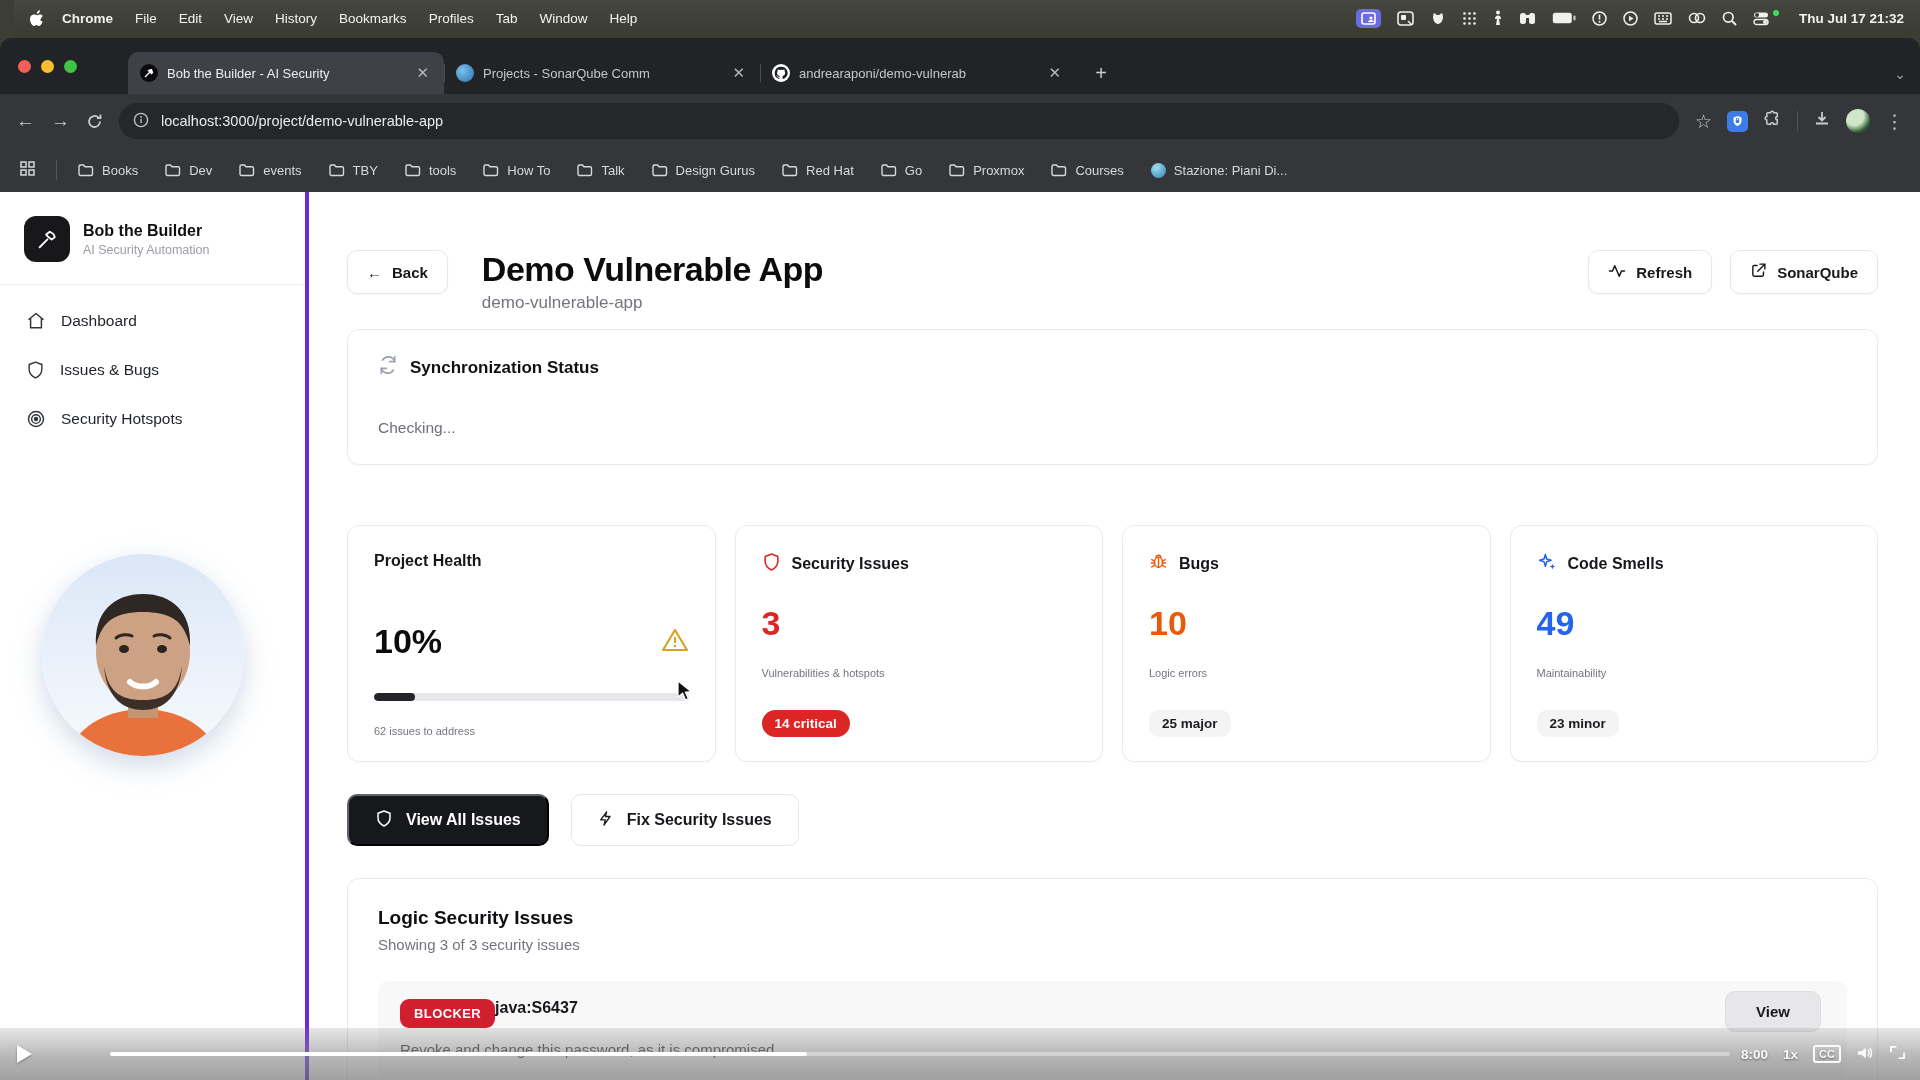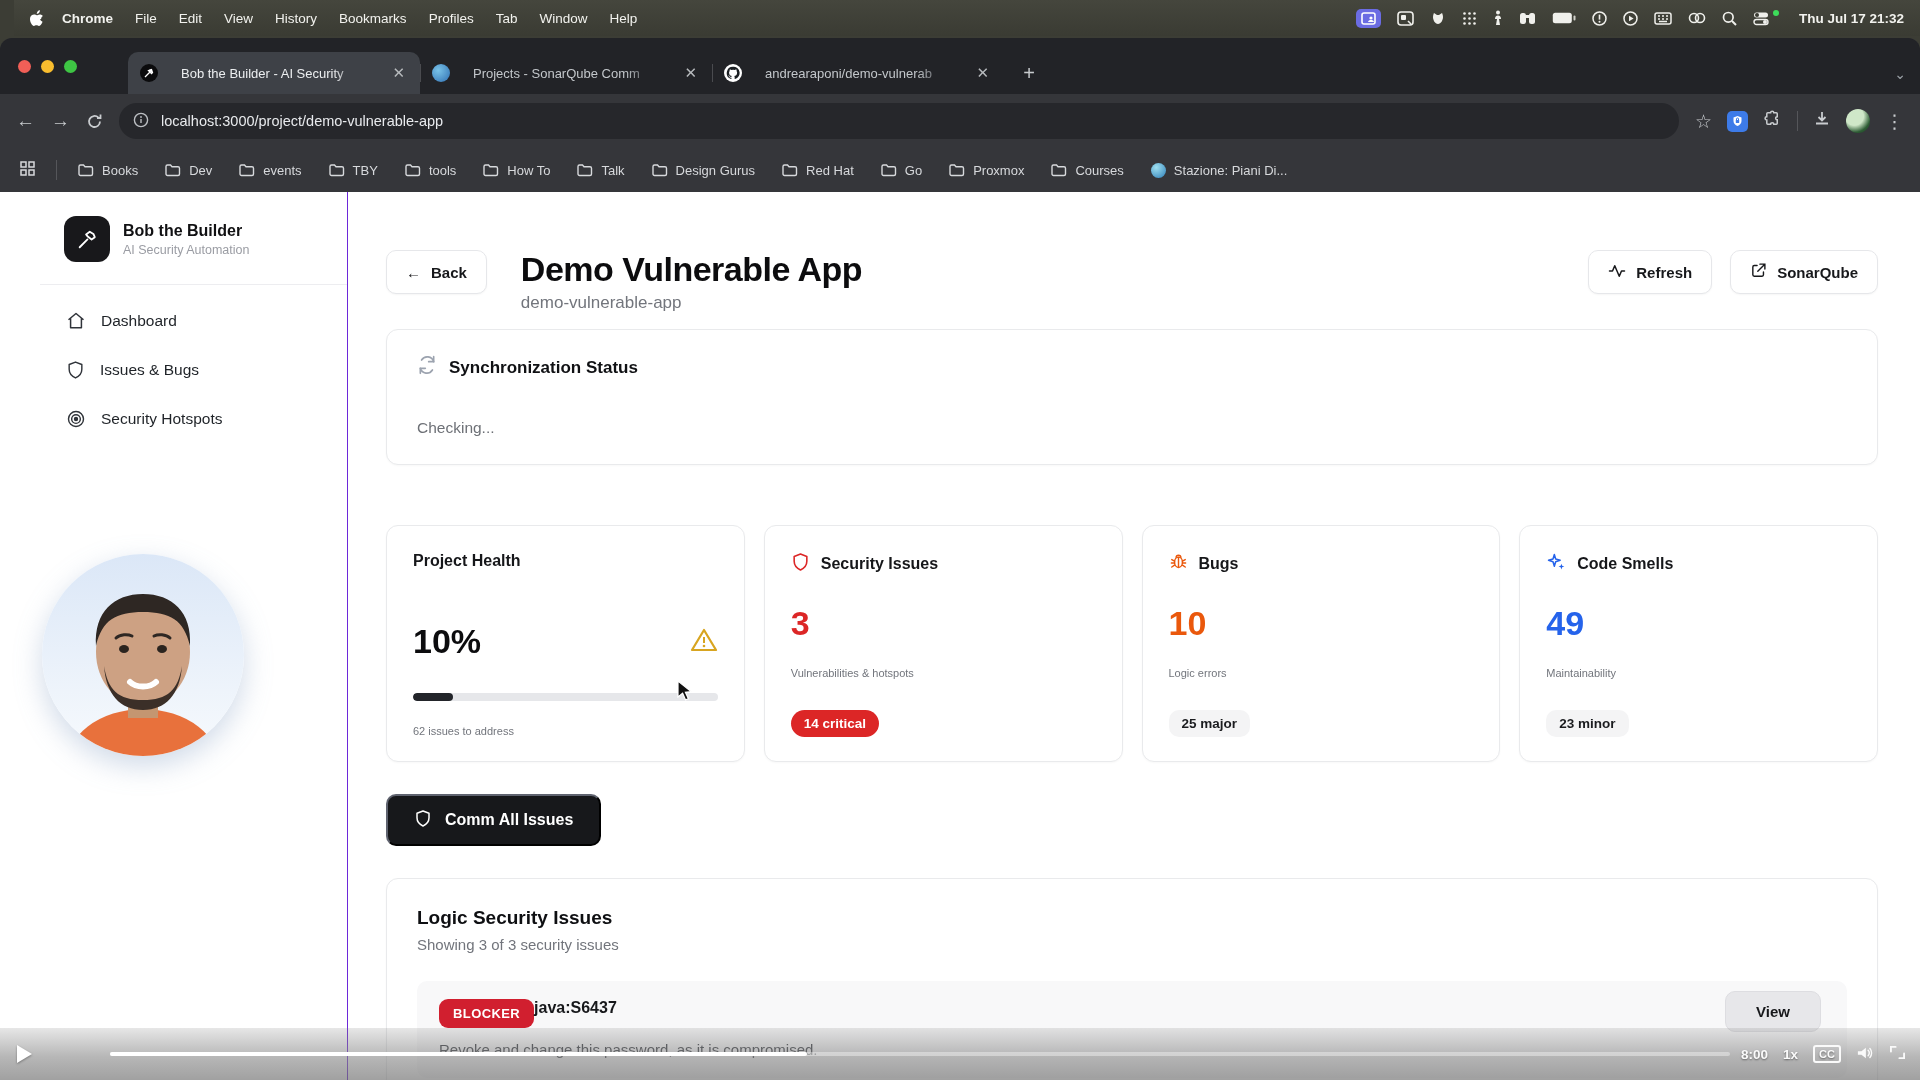--- a/index.html
+++ b/index.html
@@ -19,21 +19,21 @@
   .green-dot { width:6px; height:6px; border-radius:50%; background:#3ddc5a; margin-left:-12px; margin-top:-10px; }
 
   
   .window { position:absolute; top:38px; left:0; right:0; bottom:0;
             border-radius:12px 12px 0 0; background:#35363a; overflow:hidden; }
   .tabstrip { height:56px; background:#222327; display:flex; align-items:flex-end; position:relative; }
   .lights { position:absolute; left:18px; top:22px; display:flex; gap:10px; }
   .light { width:13px; height:13px; border-radius:50%; }
   .light.r { background:#f15f57; } .light.y { background:#f9bd2e; } .light.g { background:#3ec544; }
   .tabs { display:flex; align-items:flex-end; margin-left:128px; height:100%; }
-  .tab { width:292px; height:42px; display:flex; align-items:center; gap:23px; padding:0 12px;
+  .tab { width:316px; height:42px; display:flex; align-items:center; gap:9px; padding:0 12px;
          color:#c3c7cb; font-size:13px; position:relative; }
   .tab.active { background:#3e4147; border-radius:10px 10px 0 0; color:#eceef0; }
   .tab:not(.active):before { content:""; position:absolute; left:0; top:12px; bottom:12px; width:1px; background:#4a4b4f; }
   .tab-title { flex:1; white-space:nowrap; overflow:hidden;
                -webkit-mask-image:linear-gradient(90deg,#000 82%,transparent); mask-image:linear-gradient(90deg,#000 82%,transparent); }
   .tab-close { font-size:15px; color:#b7babd; padding:0 3px; }
   .favicon { width:18px; height:18px; border-radius:50%; flex:none; display:flex; align-items:center; justify-content:center; }
   .fav-bob { background:#0b0b0d; } .fav-sq { background:radial-gradient(circle at 35% 35%, #79c3e8, #2f6fb2); }
   .fav-gh { background:#fff; }
   .newtab { width:34px; height:34px; margin:0 0 4px 8px; display:flex; align-items:center; justify-content:center;
@@ -51,21 +51,21 @@
                  background:radial-gradient(circle at 35% 30%, #cfe7c8 0 40%, #2e5d35 70%, #143a1c); }
 
   .bookmarksbar { height:44px; background:#35363a; display:flex; align-items:center; gap:27px;
                   padding:0 20px; color:#d7d9dc; font-size:13px; box-shadow:0 1px 0 rgba(0,0,0,.35); }
   .bm { display:flex; align-items:center; gap:8px; white-space:nowrap; }
   .bm-sep { width:1px; height:20px; background:#55565a; margin:0 -6px; }
   .gem { width:15px; height:15px; border-radius:50%; background:radial-gradient(circle at 35% 30%, #9fe0f0, #2e7fb8); }
 
   
   .content { position:absolute; top:154px; left:0; right:0; bottom:0; background:#fff; display:flex; }
-  .sidebar { width:348px; flex:none; border-right:1px solid #6d28d9; position:relative;padding-left:40px; }
+  .sidebar { width:309px; flex:none; border-right:4px solid #6d28d9; position:relative; }
   .brand { display:flex; align-items:center; gap:13px; padding:24px 24px 22px; border-bottom:1px solid #ededf0; }
   .brand-logo { width:46px; height:46px; border-radius:12px; background:#18181b; display:flex; align-items:center; justify-content:center; }
   .brand-name { font-size:16px; font-weight:700; color:#111113; }
   .brand-sub { font-size:12.5px; color:#9a9ca3; margin-top:3px; }
   .nav { padding:26px 26px; display:flex; flex-direction:column; gap:29px; }
   .nav-item { display:flex; align-items:center; gap:15px; font-size:15.5px; color:#1f2328; }
   .big-avatar { position:absolute; left:42px; top:362px; width:202px; height:202px; border-radius:50%;
                 overflow:hidden; box-shadow:0 10px 28px rgba(120,150,190,.35); }
 
   .main { flex:1; padding:58px 42px 0 38px; position:relative; }
@@ -592,21 +592,29 @@
         </div>
       </div>
 
       <div class="actions-row">
         <button class="btn-dark">
           <span>
             <svg width="18" height="19" viewBox="0 0 24 24">
                 <path d="M12 2l8 3v6c0 5.2-3.4 8.8-8 11-4.6-2.2-8-5.8-8-11V5z" fill="none" stroke="#fff" stroke-width="2" stroke-linejoin="round"></path>
               </svg>
           </span>
-          <span>Comm All Issues</span>
+          <span>View All Issues</span>
+        </button>
+        <button class="btn-light">
+          <span>
+            <svg width="16" height="19" viewBox="0 0 24 24">
+                <path d="M13 2L4 14h7l-2 8 9-13h-7z" fill="none" stroke="#17181b" stroke-width="2" stroke-linejoin="round"></path>
+              </svg>
+          </span>
+          <span>Fix Security Issues</span>
         </button>
       </div>
 
       <div class="card recent-card">
         <div class="recent-title">Logic Security Issues</div>
         <div class="recent-sub">Showing 3 of 3 security issues</div>
         <div class="issue-row">
           <div class="issue-top">
             <span class="sev-badge">BLOCKER</span>
             <span class="issue-rule">java:S6437</span>

